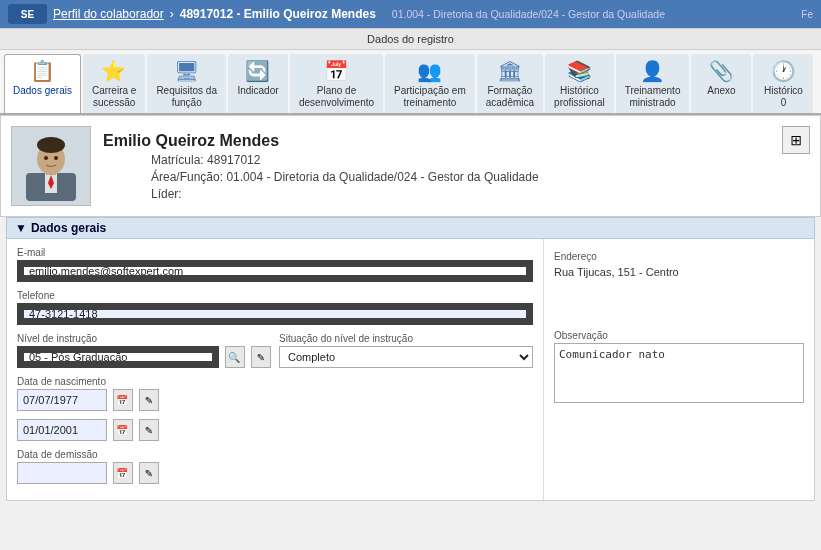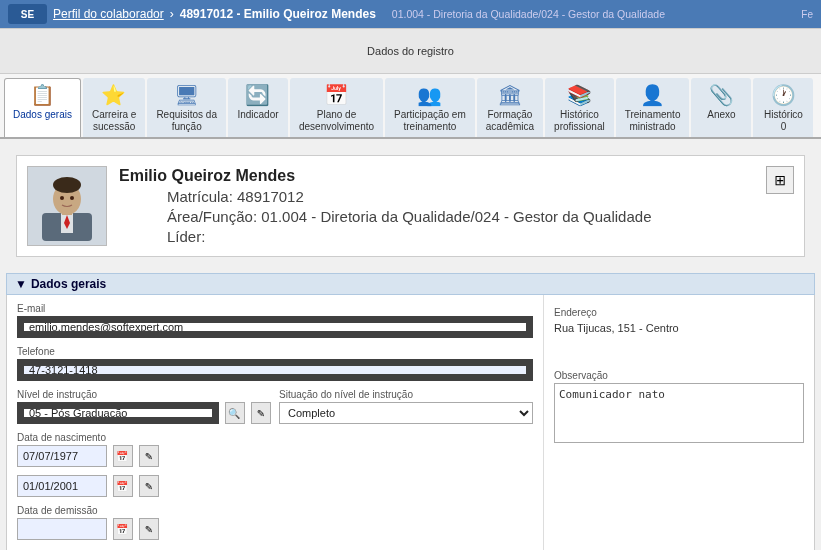--- a/index.html
+++ b/index.html
@@ -21,21 +21,21 @@
       background: #2a5a95;
       border-radius: 3px;
       display: flex; align-items: center; justify-content: center;
       font-weight: bold; color: white; font-size: 10px;
     }
 
     
     .tabs-label {
       background: #e8e8e8;
       text-align: center;
-      padding: 16px;
+      padding: 4px;
       font-size: 11px;
       color: #333;
       border-bottom: 1px solid #ccc;
       border-top: 1px solid #ccc;
     }
 
     
     .tab-bar {
       background: #f5f5f5;
       display: flex;
@@ -73,37 +73,37 @@
       margin-bottom: 2px;
       color: #4a7ab5;
     }
     .tab-item.active .tab-icon { color: #003399; }
     .tab-item:last-child .tab-icon { color: #7ab; }
 
     
     .profile-card {
       background: white;
       border: 1px solid #ccc;
-      margin: 16px;
+      margin: 0;
       padding: 10px;
       display: flex;
       align-items: center;
       gap: 12px;
       position: relative;
     }
     .avatar-box {
       width: 80px; height: 80px;
       border: 1px solid #bbb;
       background: #d0d8e0;
       display: flex; align-items: center; justify-content: center;
       flex-shrink: 0;
     }
     .avatar-svg { width: 60px; height: 70px; }
     .profile-info h2 { font-size: 16px; color: #222; font-weight: bold; }
-    .profile-info p { font-size: 15px; color: #444; margin-top: 3px; padding-left: 48px; }
+    .profile-info p { font-size: 12px; color: #444; margin-top: 3px; padding-left: 48px; }
     .grid-icon-btn {
       position: absolute; right: 10px; top: 10px;
       width: 28px; height: 28px;
       border: 1px solid #aaa;
       background: #f0f0f0;
       cursor: pointer;
       display: flex; align-items: center; justify-content: center;
       font-size: 14px;
     }
 
@@ -385,19 +385,19 @@
       </div>
     </div>
 
     <div class="form-right">
 
       <div class="field-group">
         <div class="field-label">Endereço</div>
         <div class="address-text">Rua Tijucas, 151 - Centro</div>
       </div>
 
-      <div class="field-group" style="margin-top: 34px;">
+      <div class="field-group" style="margin-top: 50px;">
         <div class="field-label">Observação</div>
         <textarea class="obs-textarea" style="">Comunicador nato</textarea>
       </div>
     </div>
   </div>
 </div>
 
 </body></html>

